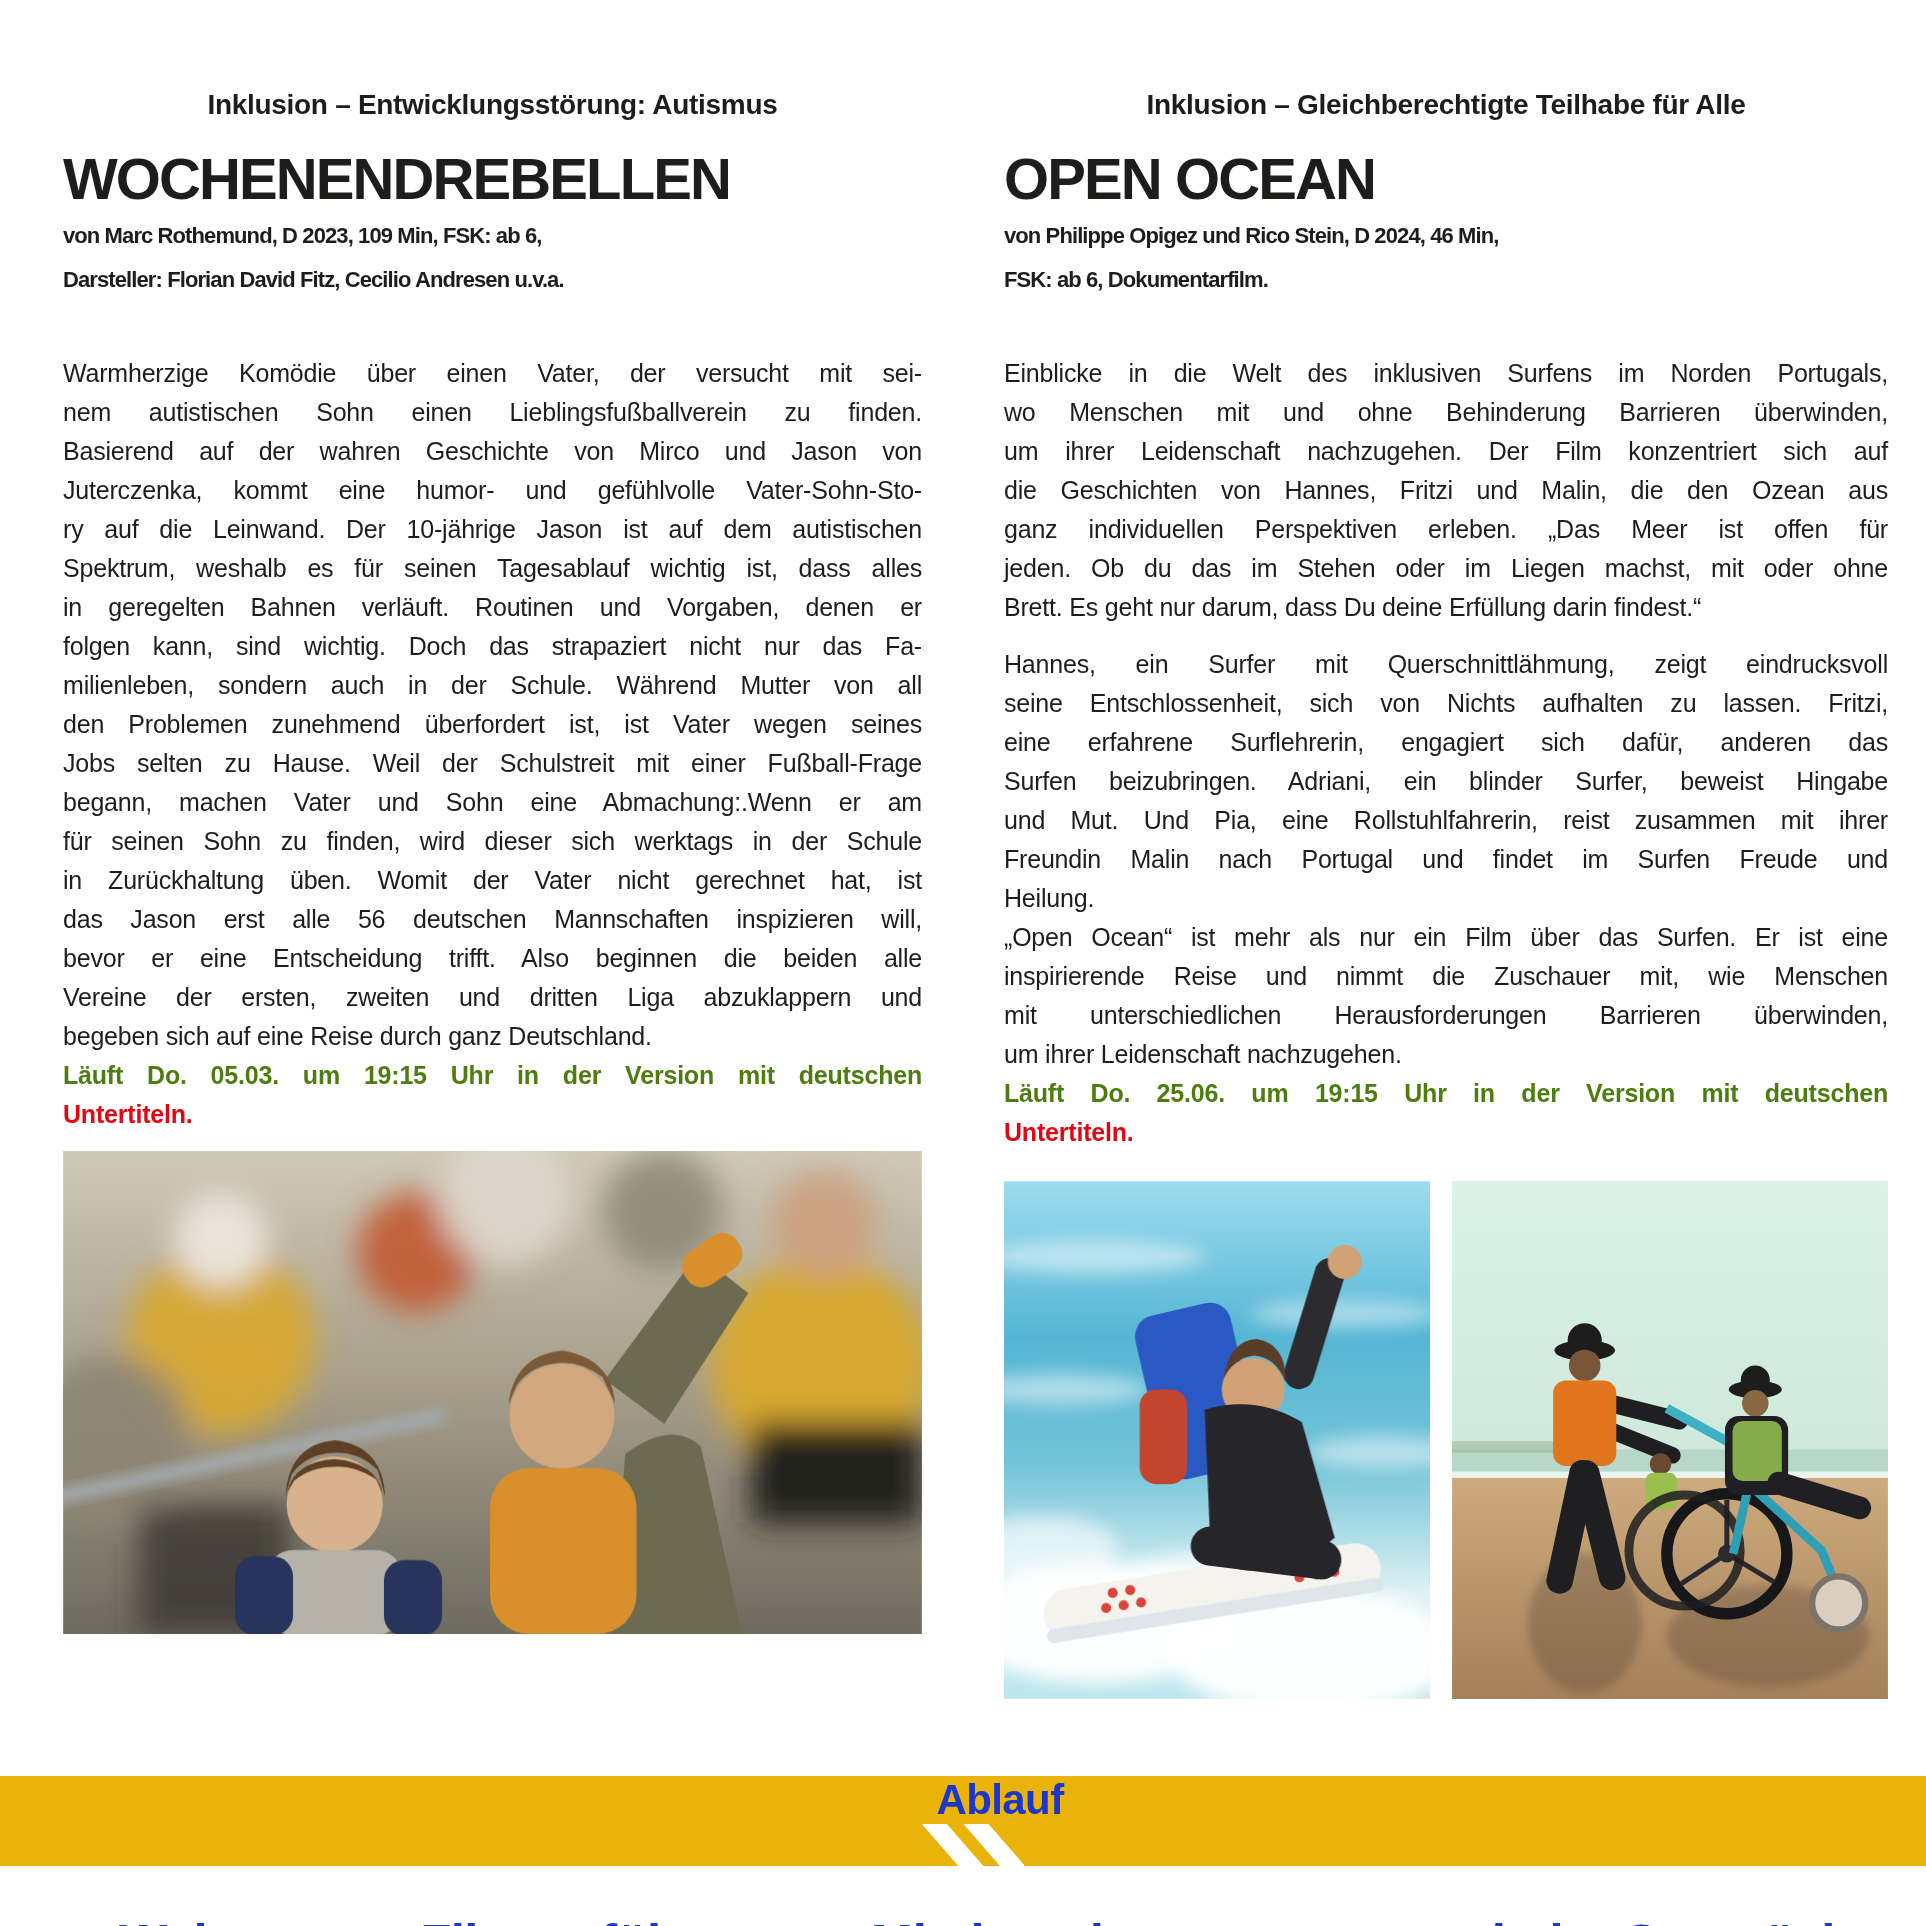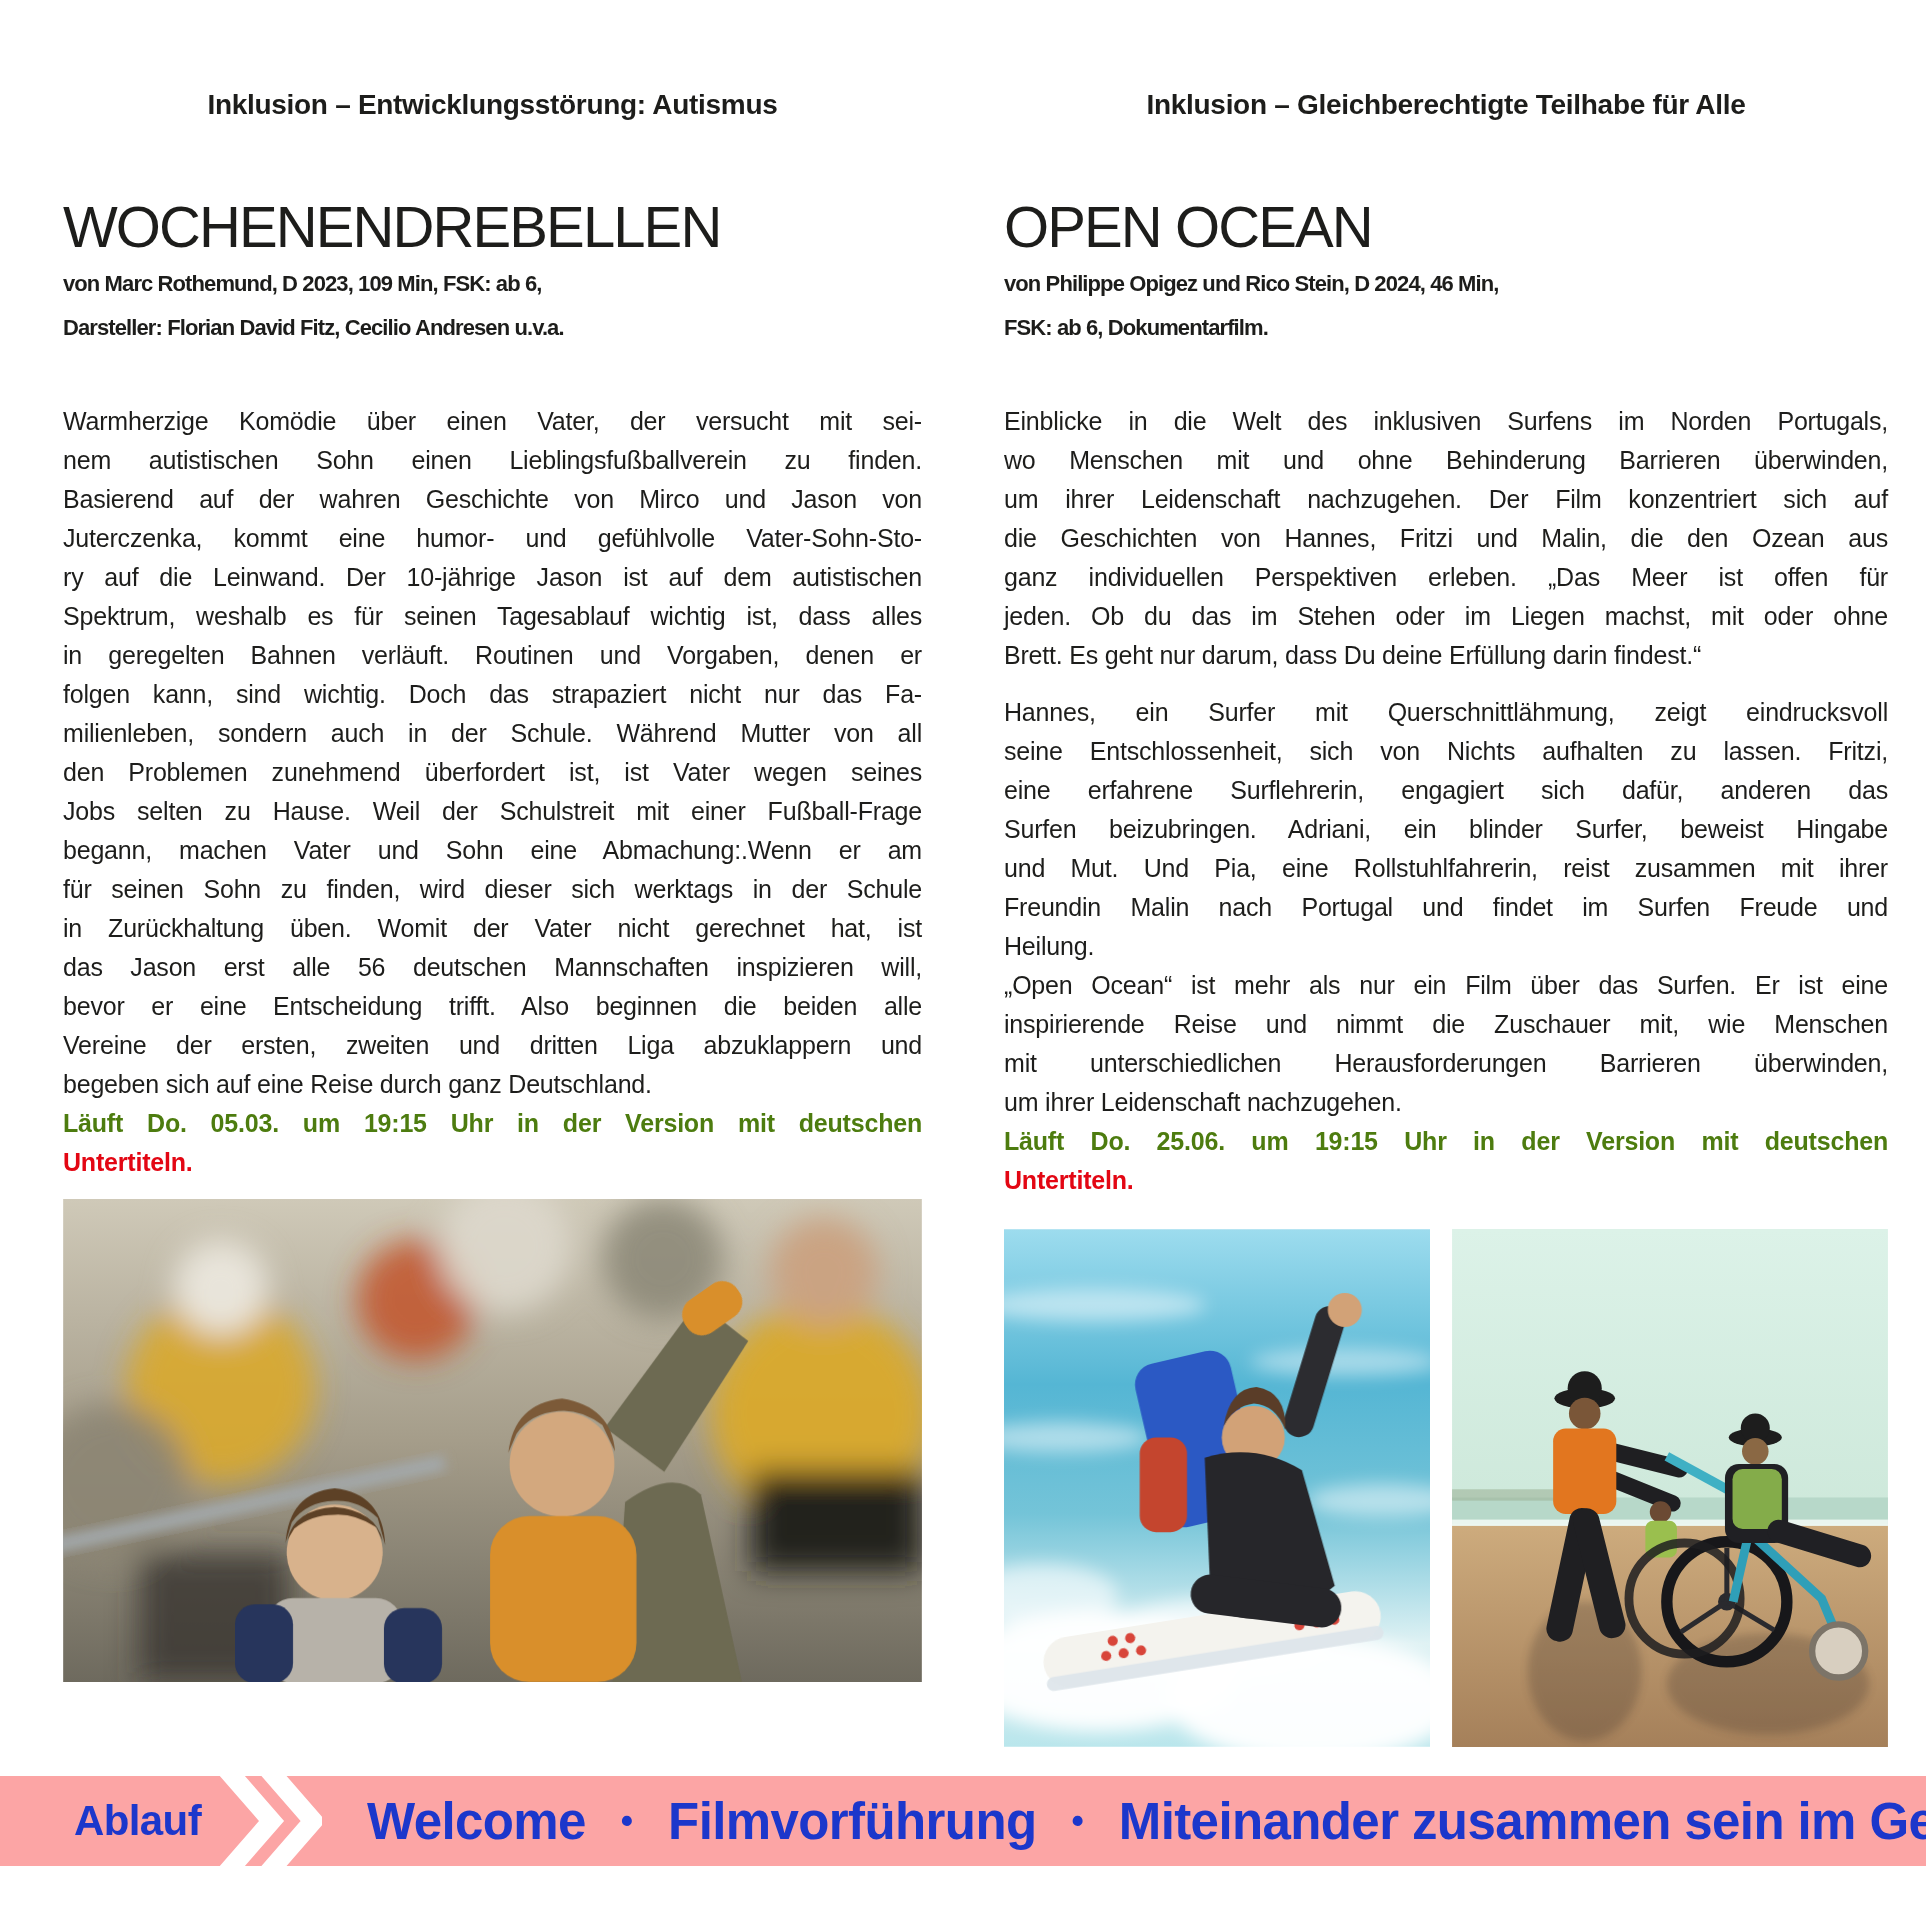--- a/index.html
+++ b/index.html
@@ -10,21 +10,21 @@
   .columns{display:flex;padding:88px 0 0 63px;}
   .col{display:block;}
   .col-left{width:859px;margin-right:82px;}
   .col-right{width:884px;}
 
   .kicker{
     text-align:center;font-weight:bold;font-size:28px;letter-spacing:-0.3px;
     line-height:33px;white-space:nowrap;
   }
   .film-title{
-    margin-top:76px;font-size:58px;font-weight:normal;letter-spacing:-1.9px;
+    margin-top:28px;font-size:58px;font-weight:bold;letter-spacing:-1.9px;
     line-height:59px;white-space:nowrap;
   }
   .credits{margin-top:6.3px;}
   .credit-line{
     font-weight:bold;font-size:22px;line-height:44px;letter-spacing:-0.9px;white-space:nowrap;
   }
   .body-block{margin-top:52px;}
   .jlist > div{
     font-size:25px;line-height:39px;letter-spacing:-0.2px;
     text-align:justify;text-align-last:justify;
@@ -287,21 +287,21 @@
             <rect x="432" y="372" width="100" height="125" rx="22" fill="#202024"></rect>
             <rect x="444" y="380" width="78" height="95" rx="16" fill="#84ac4a"></rect>
             <rect x="500" y="455" width="170" height="36" rx="18" fill="#202024" transform="rotate(17 500 473)"></rect>
           </g>
         </svg>
       </div>
     </div>
   </div>
 </div>
 
-<div class="footer-bar" style="background: #fca5a5; color: rgb(28, 55, 203);">
+<div class="footer-bar" style="background: #eab308; color: rgb(28, 55, 203); flex-direction: column;">
   <div class="footer-label">Ablauf</div>
   <div class="footer-chevrons">
     <svg width="106" height="90" viewBox="0 0 168 142" aria-hidden="true">
       <polyline points="14,-14 88,71 14,156" fill="none" stroke="#ffffff" stroke-width="30"></polyline>
       <polyline points="80,-14 154,71 80,156" fill="none" stroke="#ffffff" stroke-width="30"></polyline>
     </svg>
   </div>
   <div class="footer-items">
     <span class="footer-item">Welcome</span>
     <span class="footer-bullet">•</span>

